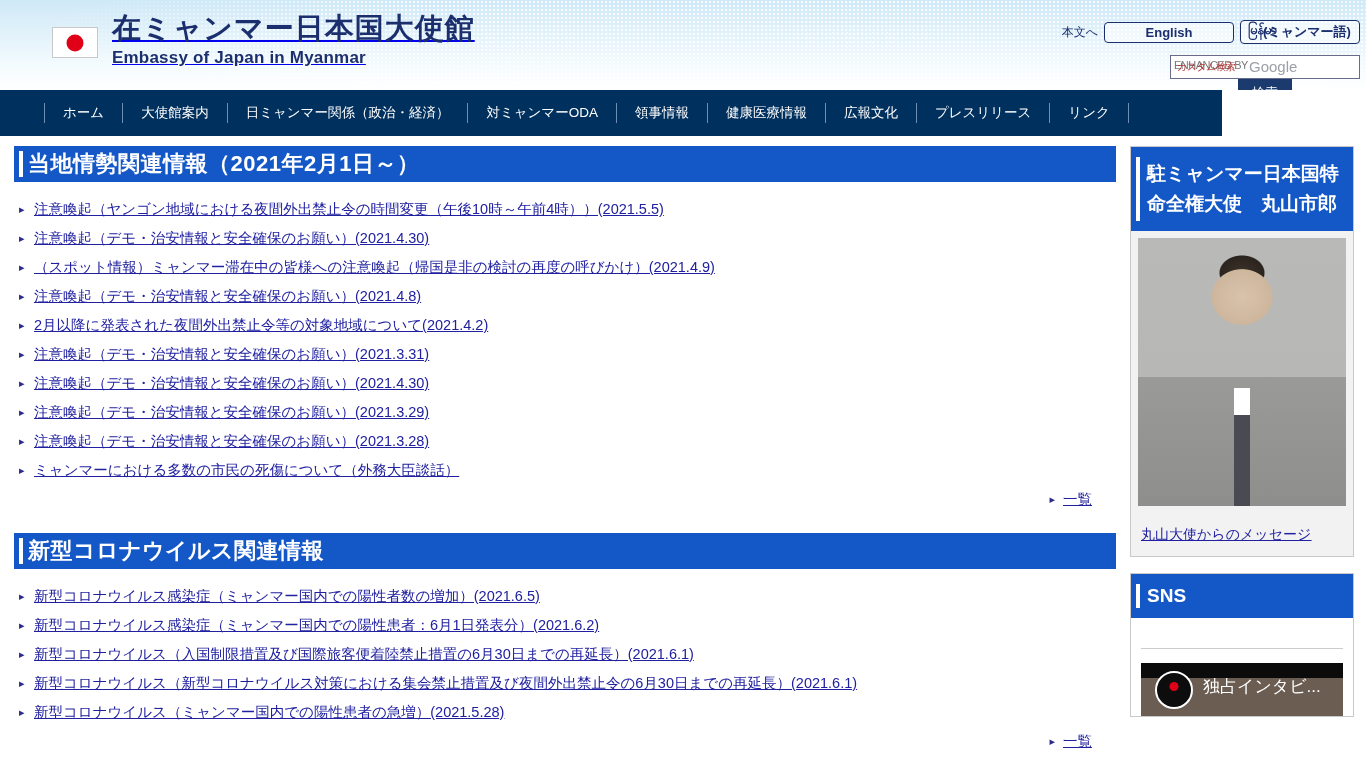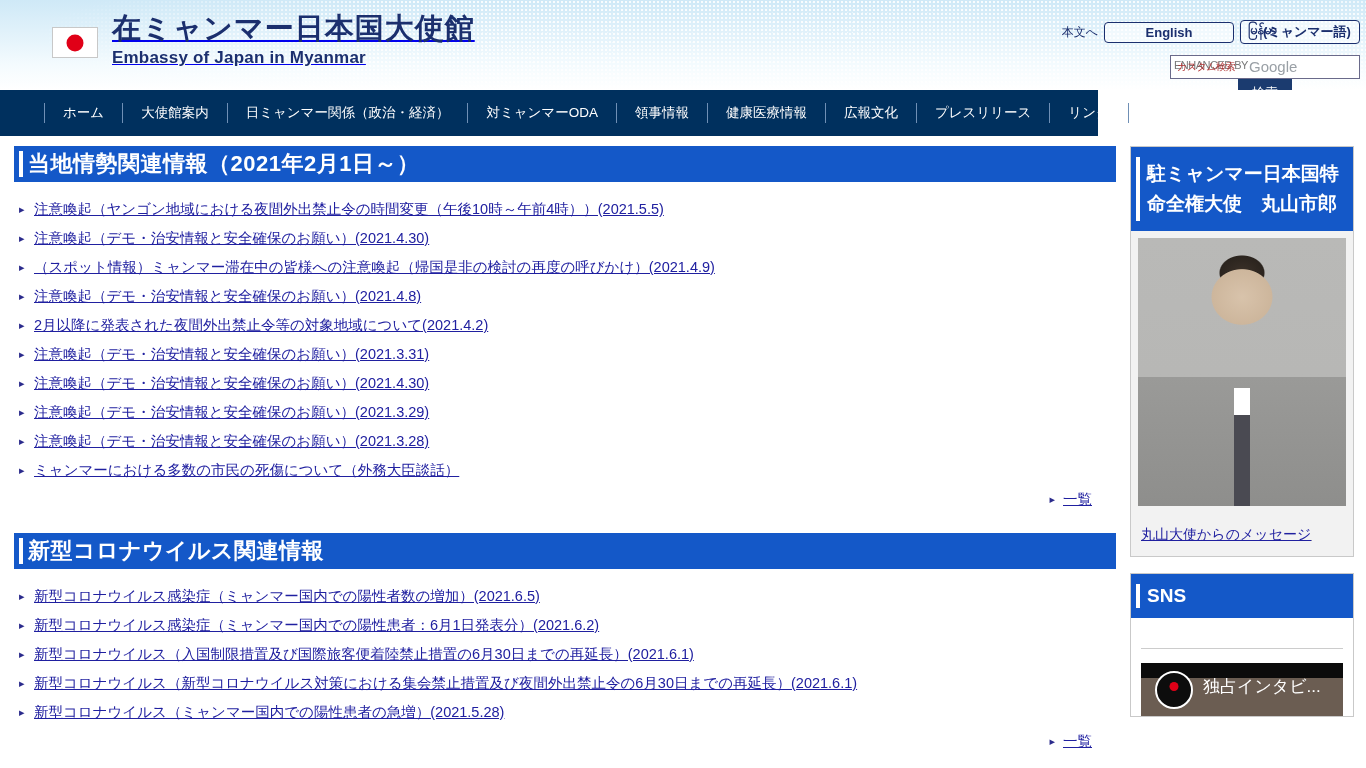--- a/index.html
+++ b/index.html
@@ -104,21 +104,21 @@
   .fs-group { display: flex; gap: 2px; }
   .fs-btn {
     width: 22px; height: 22px; border: 1px solid #1b3b6f;
     background: #ffffff; color: #1b3b6f; font-size: 13px;
     line-height: 20px; text-align: center; cursor: pointer;
   }
   .fs-btn.active { background: #0f2c52; color: #ffffff; }
 
   
   .nav {
-    width: 1098px; height: 46px; background: #00305e;
+    width: 1222px; height: 46px; background: #00305e;
     display: flex; align-items: center; padding-left: 44px;
   }
   .nav-item {
     color: #ffffff; font-size: 13.5px; text-decoration: none;
     padding: 0 18px; border-left: 1px solid #6f8fb5;
     line-height: 20px; white-space: nowrap;
   }
   .nav-item:last-child { border-right: 1px solid #6f8fb5; }
 
   

